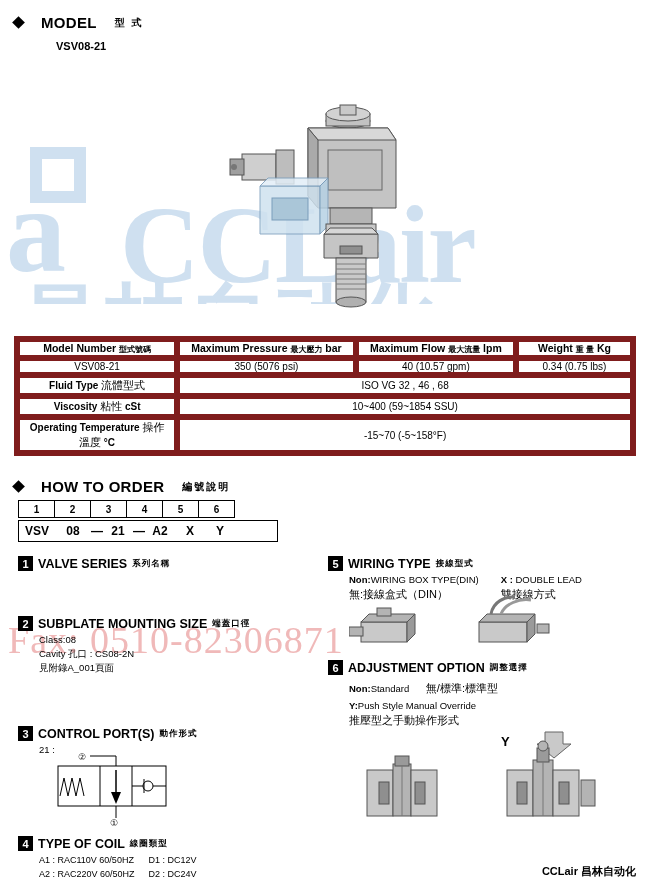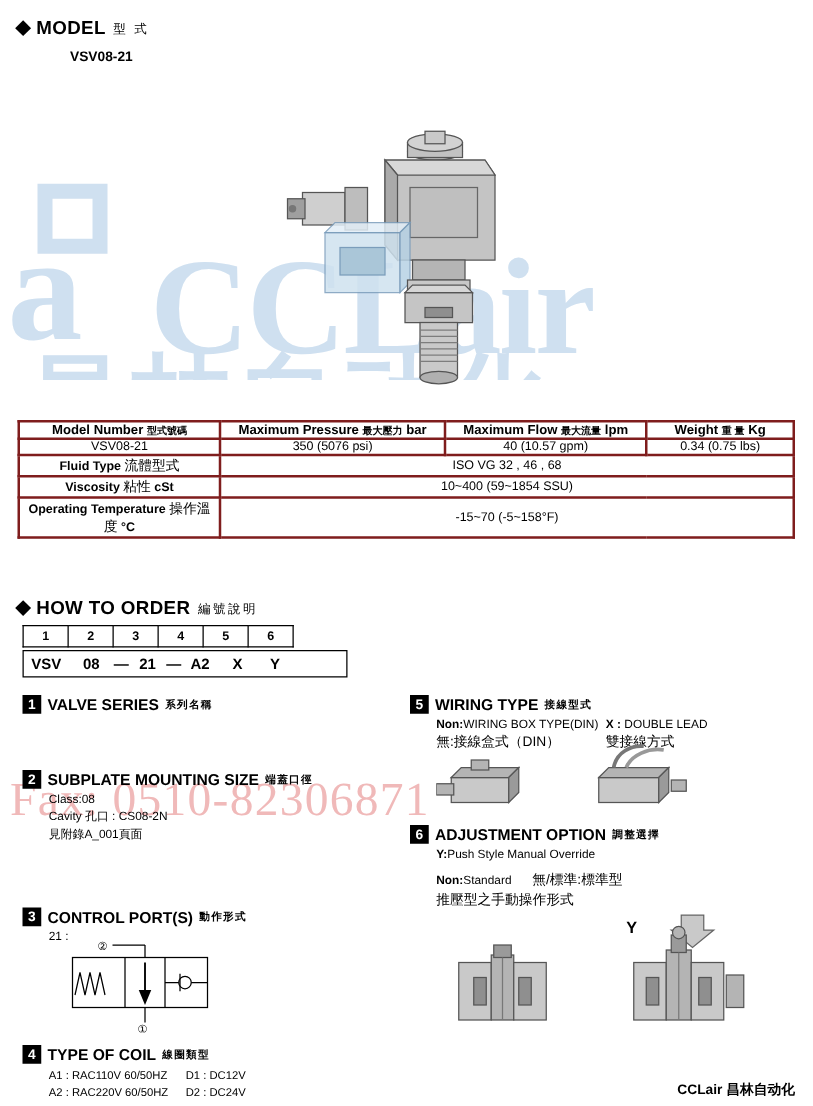--- a/index.html
+++ b/index.html
@@ -9,30 +9,30 @@
     background: #ffffff;
     font-family: "Liberation Sans", sans-serif;
     color: #000;
     position: relative;
     overflow: hidden;
   }
   .page { position:relative; width:650px; height:885px; }
 
   
   .sec-head {
-    display:flex; align-items:center; gap:6px;
+    display:flex; align-items:center; gap:18px;
     font-size:15px; font-weight:bold; letter-spacing:.3px;
   }
   .diamond {
     width:9px; height:9px; background:#000;
     transform: rotate(45deg);
     display:inline-block;
     flex:0 0 auto;
   }
-  .sec-head .cjk { font-size:10px; font-weight:normal; letter-spacing:2px; }
+  .sec-head .cjk { font-size:10px; font-weight:bold; letter-spacing:2px; }
 
   
   #model-head { position:absolute; left:14px; top:14px; }
   #model-name {
     position:absolute; left:56px; top:40px;
     font-size:11px; font-weight:bold;
   }
 
   
   #product-area {
@@ -59,21 +59,21 @@
   #valve { position:absolute; left:200px; top:6px; width:220px; height:250px; }
 
   
   #spec-head { position:absolute; left:14px; top:310px; }
   #spec-table {
     position:absolute; left:14px; top:336px; width:622px;
     border-collapse:collapse;
     font-size:10px;
   }
   #spec-table td, #spec-table th {
-    border:2px solid #7f1d1d;
+    border:6px solid #7f1d1d;
     padding:0 5px;
     text-align:center;
     vertical-align:middle;
   }
   #spec-table th { font-weight:bold; font-size:10.5px; }
   #spec-table .lbl { font-weight:bold; text-align:center; }
   #spec-table .val { text-align:center; }
   #spec-table td.left { text-align:center; }
   .cjk-s { font-size:8px; font-weight:bold; }
   .cjk-n { font-size:11px; font-weight:normal; }
@@ -396,21 +396,21 @@
       </table>
   </div>
 
   <div class="blk" id="blk5">
     <div class="title">
       <span class="numbox">5</span>
       <span>WIRING TYPE</span>
       <span class="cjk">接線型式</span>
     </div>
     <div class="body" style="margin-left:21px">
-      <div style="display:flex; gap:6px;">
+      <div style="display:flex; gap:22px;">
         <div>
           <div>
             <span class="bold-in">Non:</span><span>WIRING BOX TYPE(DIN)</span>
           </div>
           <div class="cjk-n">無:接線盒式（DIN）</div>
         </div>
         <div>
           <div>
             <span class="bold-in">X :</span> <span>DOUBLE LEAD</span>
           </div>
@@ -440,26 +440,26 @@
     </g>
   </svg>
 
   <div class="blk" id="blk6">
     <div class="title">
       <span class="numbox">6</span>
       <span>ADJUSTMENT OPTION</span>
       <span class="cjk">調整選擇</span>
     </div>
     <div class="body" style="margin-left:21px">
-      <div style="margin-top:2px">
-        <span class="bold-in">Y:</span><span>Push Style Manual Override</span>
-      </div>
       <div style="margin-top:6px">
         <span class="bold-in">Non:</span><span>Standard</span>
         <span class="cjk-n" style="margin-left:14px">無/標準:標準型</span>
+      </div>
+      <div style="margin-top:2px">
+        <span class="bold-in">Y:</span><span>Push Style Manual Override</span>
       </div>
       <div class="cjk-n">推壓型之手動操作形式</div>
     </div>
   </div>
 
   <svg id="adjust-img" viewBox="0 0 260 108">
 
     <text x="152" y="16" font-family="Liberation Sans, sans-serif" font-size="13" font-weight="bold">Y</text>
     <polygon points="196,2 214,2 214,14 222,14 205,28 188,14 196,14" fill="#c9c9c9" stroke="#666"></polygon>
 

